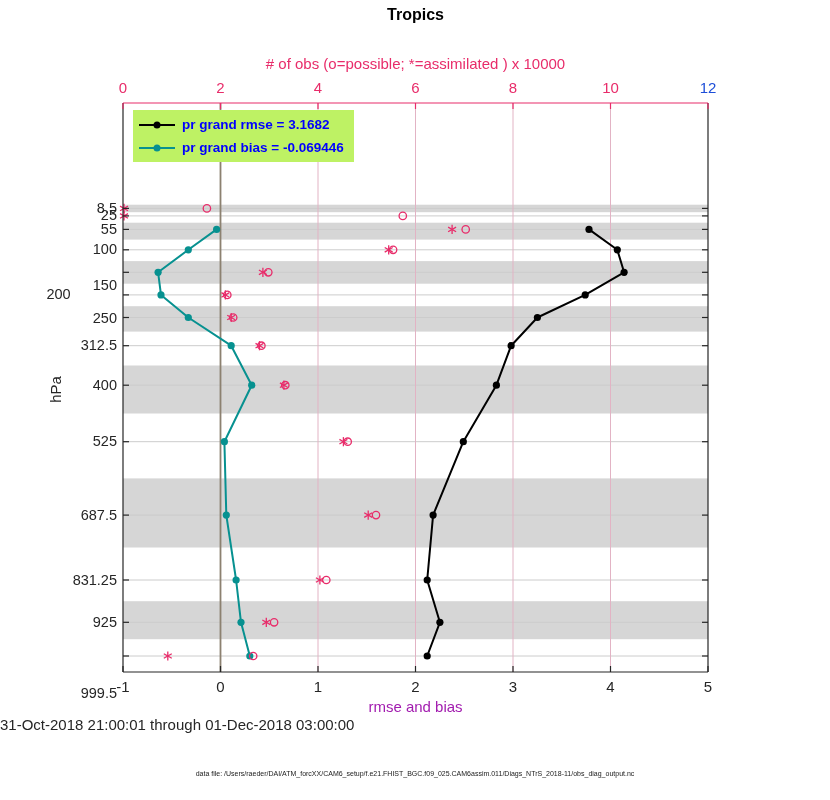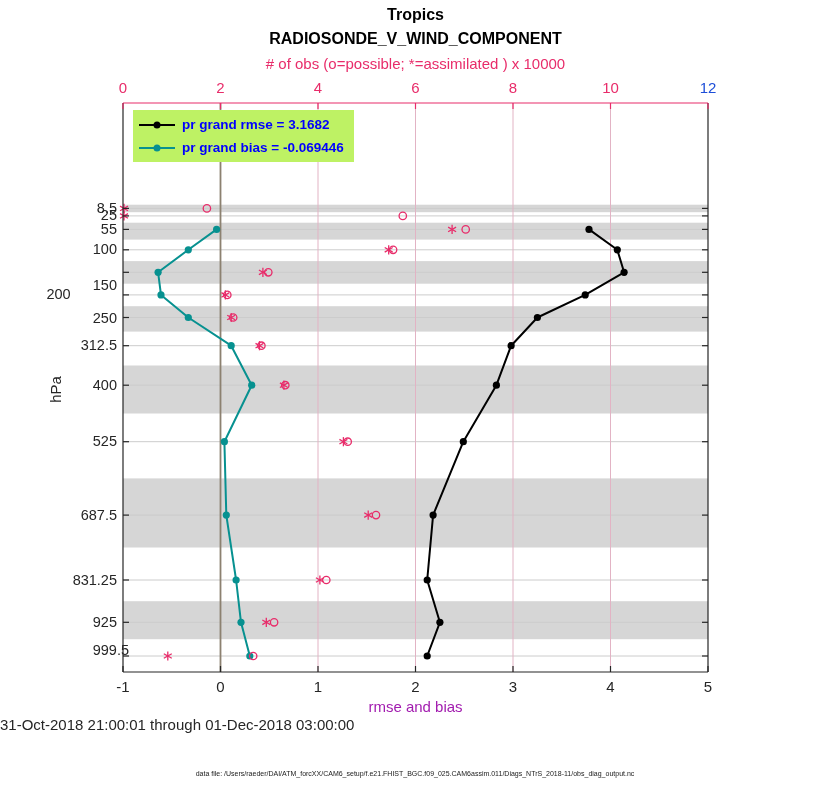--- a/index.html
+++ b/index.html
@@ -183,21 +183,20 @@
       <line x1="708" y1="515.1" x2="702" y2="515.1" stroke="#262626" stroke-width="1.2"></line>
       <line x1="123" y1="580.0" x2="129" y2="580.0" stroke="#262626" stroke-width="1.2"></line>
       <line x1="708" y1="580.0" x2="702" y2="580.0" stroke="#262626" stroke-width="1.2"></line>
       <line x1="123" y1="622.3" x2="129" y2="622.3" stroke="#262626" stroke-width="1.2"></line>
       <line x1="708" y1="622.3" x2="702" y2="622.3" stroke="#262626" stroke-width="1.2"></line>
       <line x1="123" y1="656.0" x2="129" y2="656.0" stroke="#262626" stroke-width="1.2"></line>
       <line x1="708" y1="656.0" x2="702" y2="656.0" stroke="#262626" stroke-width="1.2"></line>
     </svg>
 
   <div class="abs title-line" style="top:6px;">Tropics</div>
-  <div class="abs title-line" style="top:30px;">RADIOSONDE_V_WIND_COMPONENT</div>
   <div class="abs obs-label" style="top: 55px; color: rgb(232, 44, 106);" id="obsLabel"># of obs (o=possible; *=assimilated ) x 10000</div>
 
   <div class="abs hpa-label" style="left:30px;top:381px;width:50px;text-align:center;">hPa</div>
 
   <div class="abs xlabel" style="top:698px;">rmse and bias</div>
   <div class="abs timespan" style="top:716px;">31-Oct-2018 21:00:01 through 01-Dec-2018 03:00:00</div>
   <div class="abs datafile" style="top:770px;">data file: /Users/raeder/DAI/ATM_forcXX/CAM6_setup/f.e21.FHIST_BGC.f09_025.CAM6assim.011/Diags_NTrS_2018-11/obs_diag_output.nc</div>
 
   <div class="abs legend">
     <div class="legend-row">
@@ -223,21 +222,21 @@
       <div class="abs tick-label ytick" style="top: 242.3px;">100</div>
       <div class="abs tick-label ytick" style="top: 278px;">150</div>
       <div class="abs tick-label ytick" style="top: 287.4px; text-align: center;">200</div>
       <div class="abs tick-label ytick" style="top: 311px;">250</div>
       <div class="abs tick-label ytick" style="top: 338.2px;">312.5</div>
       <div class="abs tick-label ytick" style="top: 377.7px;">400</div>
       <div class="abs tick-label ytick" style="top: 434.2px;">525</div>
       <div class="abs tick-label ytick" style="top: 507.6px;">687.5</div>
       <div class="abs tick-label ytick" style="top: 572.5px;">831.25</div>
       <div class="abs tick-label ytick" style="top: 614.8px;">925</div>
-      <div class="abs tick-label ytick" style="top: 643px; padding-left: 12px;">999.5</div>
+      <div class="abs tick-label ytick" style="top: 686px;">999.5</div>
       <div class="abs tick-label xtick" style="left: 101px; top: 679px;">-1</div>
       <div class="abs tick-label xtick" style="left: 198.5px; top: 679px;">0</div>
       <div class="abs tick-label xtick" style="left: 296px; top: 679px;">1</div>
       <div class="abs tick-label xtick" style="left: 393.5px; top: 679px;">2</div>
       <div class="abs tick-label xtick" style="left: 491px; top: 679px;">3</div>
       <div class="abs tick-label xtick" style="left: 588.5px; top: 679px;">4</div>
       <div class="abs tick-label xtick" style="left: 686px; top: 679px;">5</div>
       <div class="abs tick-label ttick" style="left: 101px; top: 80px; color: rgb(232, 44, 106);">0</div>
       <div class="abs tick-label ttick" style="left: 198.5px; top: 80px; color: rgb(232, 44, 106);">2</div>
       <div class="abs tick-label ttick" style="left: 296px; top: 80px; color: rgb(232, 44, 106);">4</div>

